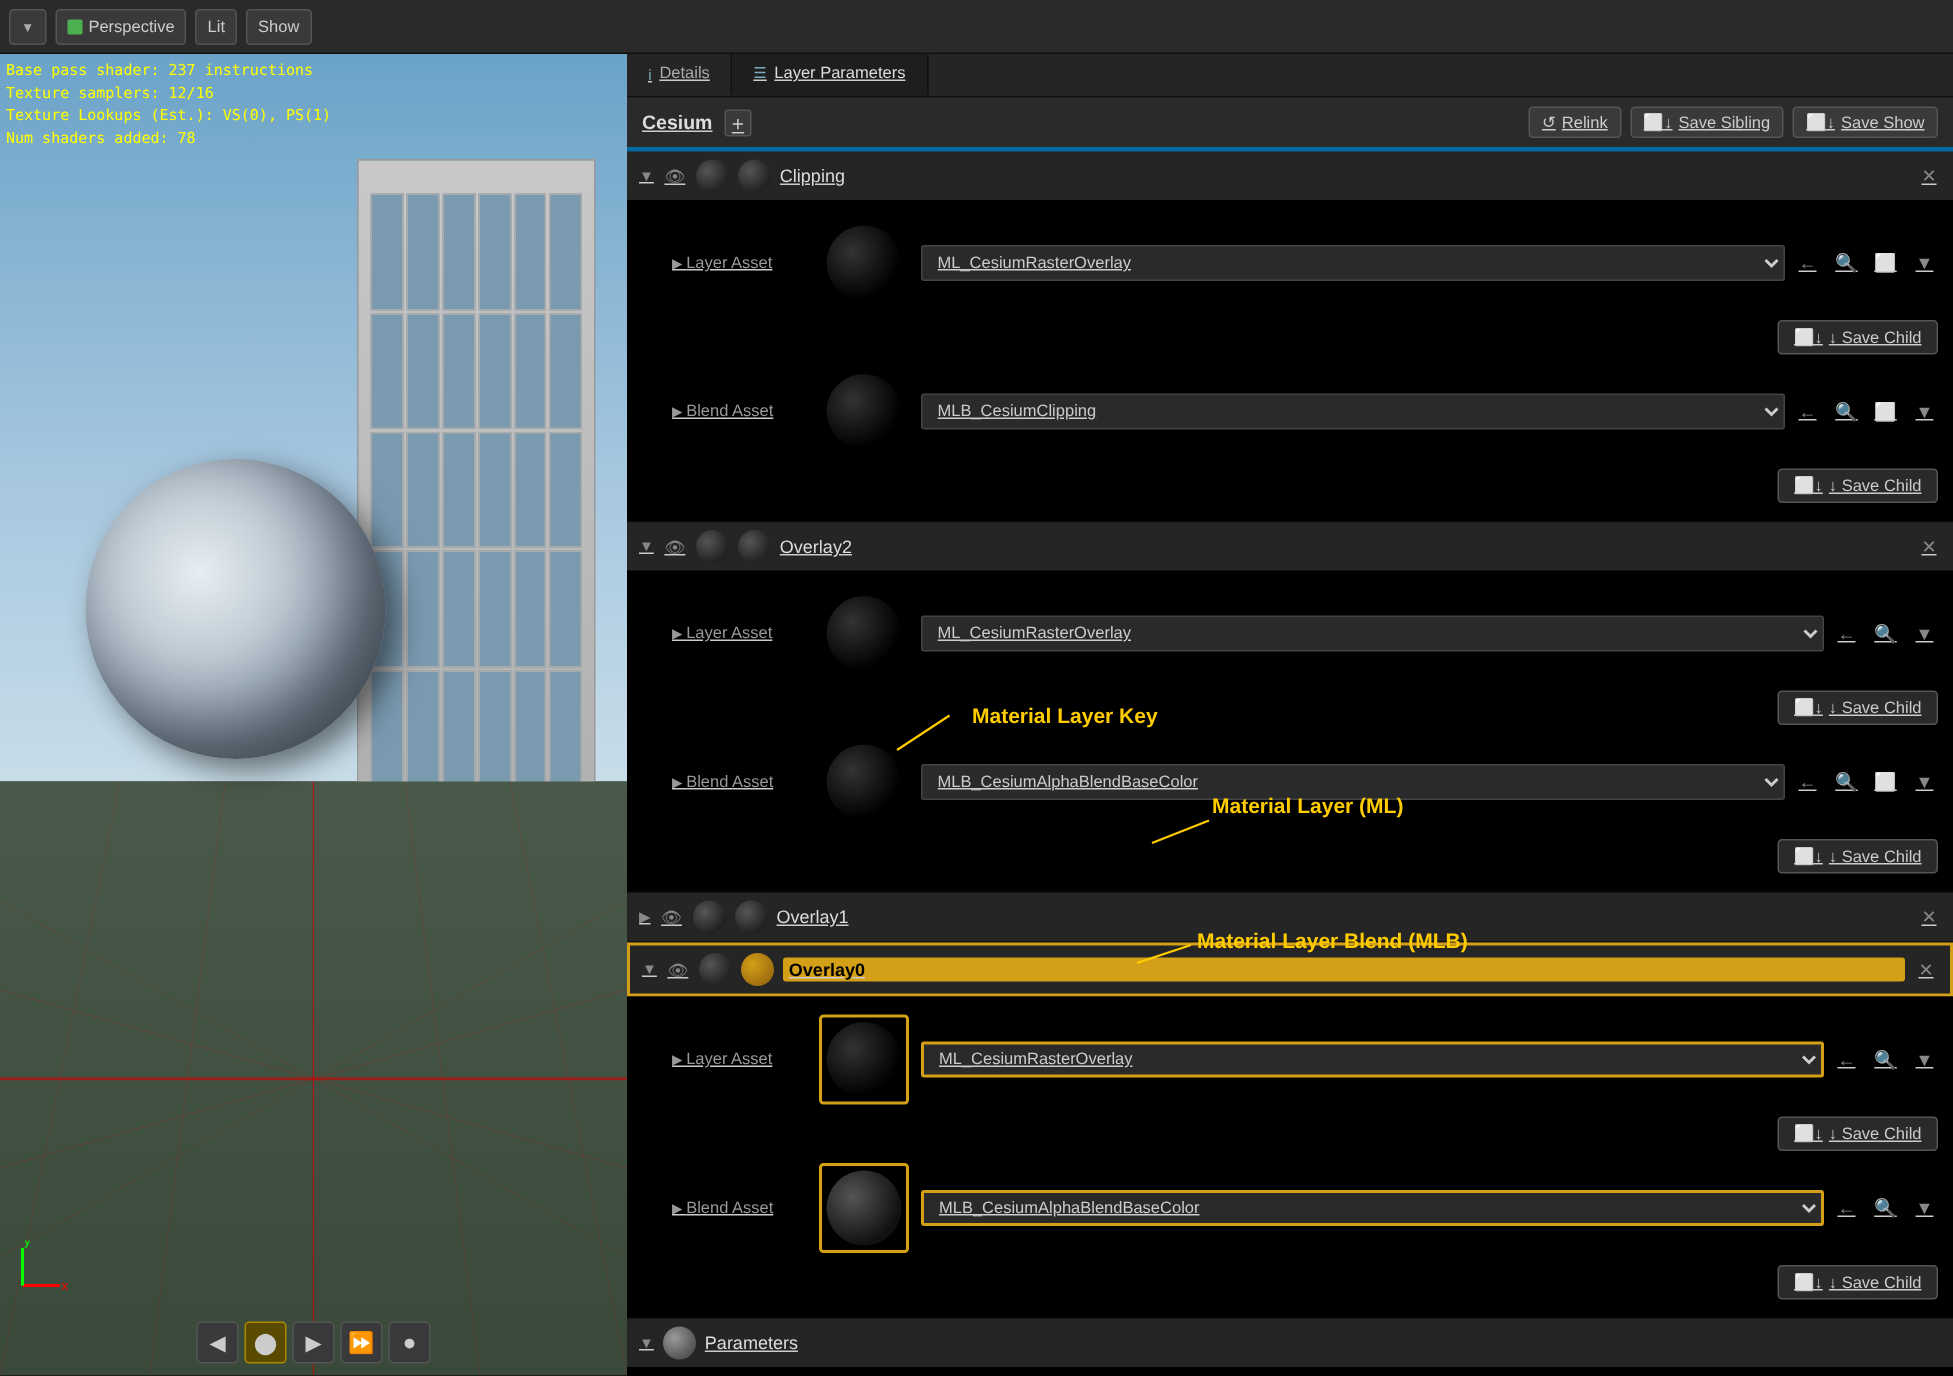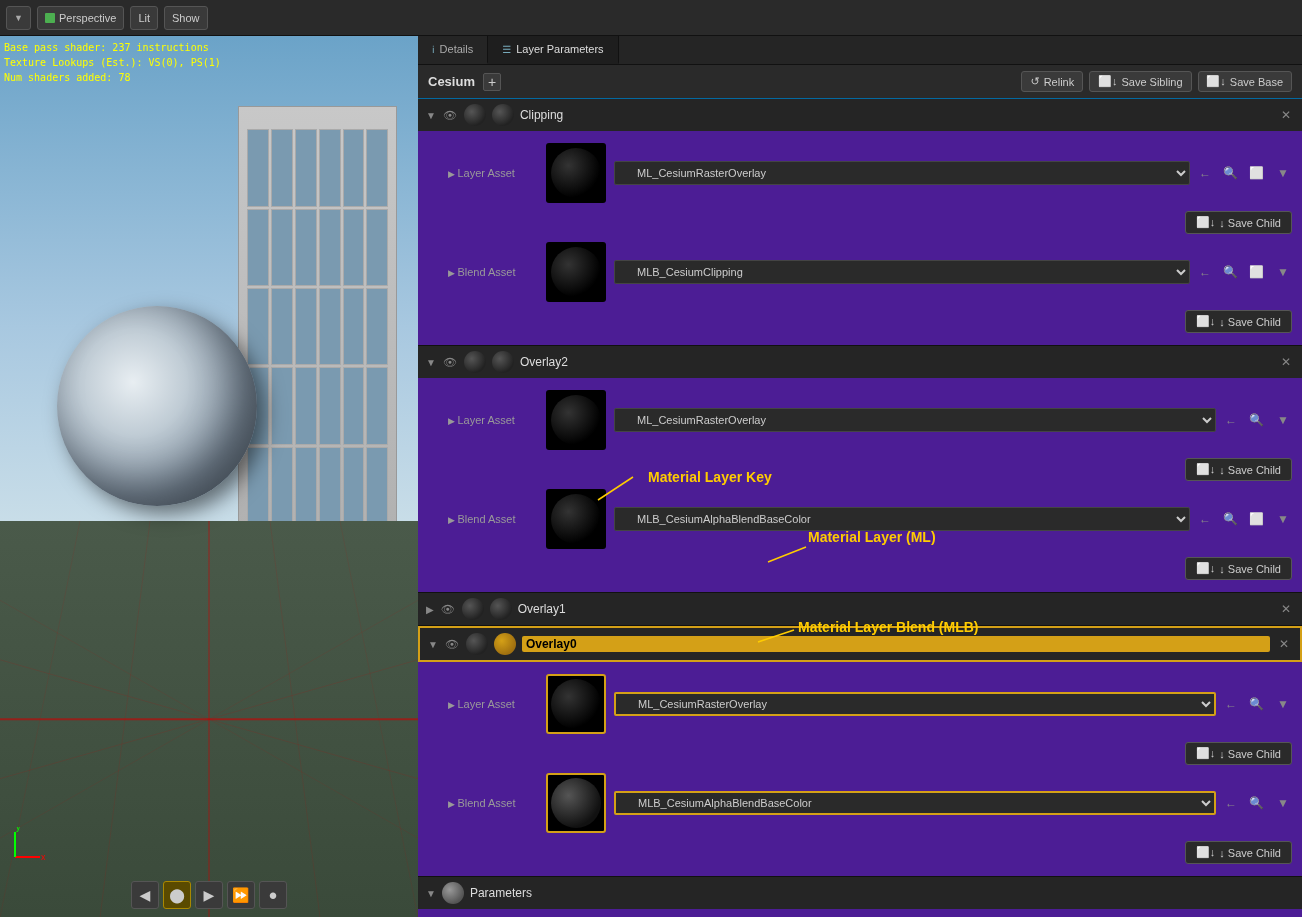--- a/index.html
+++ b/index.html
@@ -5,21 +5,21 @@
     * { box-sizing: border-box; margin: 0; padding: 0; }
     body { background: #1a1a1a; font-family: 'Segoe UI', Arial, sans-serif; font-size: 12px; color: #ccc; display: flex; flex-direction: column; width: 1302px; height: 917px; overflow: hidden; }
 
     
     .top-bar { display: flex; align-items: center; background: #2a2a2a; height: 36px; padding: 0 6px; gap: 6px; border-bottom: 1px solid #111; flex-shrink: 0; }
     .viewport-btn { display: flex; align-items: center; gap: 4px; background: #3a3a3a; border: 1px solid #555; border-radius: 3px; padding: 2px 7px; cursor: pointer; color: #ccc; font-size: 11px; height: 24px; }
     .viewport-btn .arrow { color: #aaa; font-size: 9px; }
     .vp-indicator { width: 10px; height: 10px; background: #4caf50; border-radius: 1px; }
 
     
-    .main { display: flex; flex: 1; overflow: hidden; }
+    .main { display: flex; flex: 1; overflow: hidden; text-decoration: underline; }
 
     
     .viewport { width: 418px; flex-shrink: 0; position: relative; background: #222; overflow: hidden; }
     .viewport-content { width: 100%; height: 100%; position: relative; }
 
     
     .sky { position: absolute; top: 0; left: 0; width: 100%; height: 55%; background: linear-gradient(180deg, #6ba3c8 0%, #a8c8e0 60%, #c8dde8 100%); }
     .building { position: absolute; top: 8%; right: 5%; width: 38%; height: 50%; background: linear-gradient(180deg, #c8c8c8 0%, #b0b0b0 100%); border: 1px solid #999; }
     .building-windows { position: absolute; top: 5%; left: 5%; right: 5%; bottom: 5%; display: grid; grid-template-columns: repeat(6, 1fr); grid-template-rows: repeat(5, 1fr); gap: 2px; }
     .bw { background: #7a9ab0; border: 1px solid #aaa; }
@@ -39,21 +39,21 @@
     .vp-tool-btn { width: 28px; height: 28px; background: #3a3a3a; border: 1px solid #555; border-radius: 3px; display: flex; align-items: center; justify-content: center; cursor: pointer; color: #ccc; font-size: 14px; }
     .vp-tool-btn.active { background: #5a4a00; border-color: #aa8800; }
 
     
     .tabs-bar { display: flex; background: #252525; border-bottom: 1px solid #111; flex-shrink: 0; }
     .tab { display: flex; align-items: center; gap: 5px; padding: 6px 14px; cursor: pointer; font-size: 11px; color: #aaa; border-right: 1px solid #111; border-bottom: 2px solid transparent; }
     .tab.active { background: #1e1e1e; color: #ddd; border-bottom-color: #1e1e1e; }
     .tab-icon { font-size: 10px; color: #7ab; }
 
     
-    .panel-header { display: flex; align-items: center; background: #2a2a2a; padding: 6px 10px; border-bottom: 1px solid #0369a1; flex-shrink: 0; gap: 8px; }
+    .panel-header { display: flex; align-items: center; background: #2a2a2a; padding: 6px 10px; border-bottom: 3px solid #0369a1; flex-shrink: 0; gap: 8px; }
     .panel-title { font-size: 13px; font-weight: bold; color: #ddd; }
     .plus-btn { width: 18px; height: 18px; background: #3a3a3a; border: 1px solid #555; border-radius: 2px; display: flex; align-items: center; justify-content: center; cursor: pointer; color: #ccc; font-size: 14px; line-height: 1; }
     .panel-actions { margin-left: auto; display: flex; gap: 6px; }
     .action-btn { display: flex; align-items: center; gap: 4px; background: #3a3a3a; border: 1px solid #555; border-radius: 3px; padding: 3px 8px; cursor: pointer; color: #ccc; font-size: 11px; }
 
     
     .panel-content { flex: 1; overflow-y: auto; }
     .panel-content::-webkit-scrollbar { width: 8px; }
     .panel-content::-webkit-scrollbar-track { background: #1a1a1a; }
     .panel-content::-webkit-scrollbar-thumb { background: #444; }
@@ -64,31 +64,31 @@
     .layer-header.highlighted { border: 2px solid #d4a017; }
     .layer-expand { color: #888; font-size: 10px; cursor: pointer; }
     .eye-btn { width: 16px; height: 16px; display: flex; align-items: center; justify-content: center; cursor: pointer; color: #888; font-size: 11px; }
     .sphere-thumb { width: 22px; height: 22px; border-radius: 50%; background: radial-gradient(circle at 35% 35%, #555 0%, #222 70%); flex-shrink: 0; }
     .sphere-thumb.light { background: radial-gradient(circle at 35% 35%, #999 0%, #555 70%); }
     .layer-name { flex: 1; font-size: 12px; color: #ddd; }
     .layer-name.highlighted { background: #d4a017; color: #000; padding: 1px 4px; border-radius: 2px; font-weight: bold; }
     .close-btn { width: 16px; height: 16px; display: flex; align-items: center; justify-content: center; cursor: pointer; color: #888; font-size: 12px; margin-left: auto; }
 
     
-    .layer-body { background: #4c1d95; padding: 8px 0; }
+    .layer-body { background: #000000; padding: 8px 0; }
     .asset-row { display: flex; align-items: center; padding: 4px 8px 4px 30px; gap: 8px; }
     .asset-label { width: 90px; color: #999; font-size: 11px; flex-shrink: 0; cursor: pointer; }
     .asset-label::before { content: '▶ '; font-size: 9px; }
     .asset-preview { width: 60px; height: 60px; border-radius: 3px; background: #000; flex-shrink: 0; overflow: hidden; display: flex; align-items: center; justify-content: center; }
     .asset-preview .inner-sphere { width: 50px; height: 50px; border-radius: 50%; }
     .inner-sphere.dark { background: radial-gradient(circle at 35% 35%, #333 0%, #000 70%); }
     .inner-sphere.medium { background: radial-gradient(circle at 35% 35%, #555 0%, #111 70%); }
     .asset-preview.highlighted { border: 2px solid #d4a017; }
     .asset-control { flex: 1; display: flex; align-items: center; gap: 4px; }
-    .asset-select { flex: 1; background: #2a2a2a; border: 1px solid #444; border-radius: 2px; color: #ccc; padding: 3px 18px; font-size: 11px; height: 24px; cursor: pointer; }
+    .asset-select { flex: 1; background: #2a2a2a; border: 1px solid #444; border-radius: 2px; color: #ccc; padding: 3px 6px; font-size: 11px; height: 24px; cursor: pointer; }
     .asset-select.highlighted { border: 2px solid #d4a017; }
     .icon-btn { width: 22px; height: 22px; background: transparent; border: none; color: #888; cursor: pointer; display: flex; align-items: center; justify-content: center; font-size: 12px; }
     .save-child-row { display: flex; justify-content: flex-end; padding: 4px 10px; }
     .save-child-btn { display: flex; align-items: center; gap: 4px; background: #2a2a2a; border: 1px solid #555; border-radius: 3px; padding: 4px 10px; cursor: pointer; color: #ccc; font-size: 11px; }
 
     
     .panel-wrapper { flex: 1; position: relative; display: flex; flex-direction: column; overflow: hidden; }
 
     
     .annotation-overlay { position: absolute; top: 16px; left: 0; width: 100%; height: 100%; pointer-events: none; z-index: 10; }
@@ -174,20 +174,21 @@
           <line x1="0" y1="40" x2="418" y2="160" stroke="#c00" stroke-width="0.3" opacity="0.2"></line>
           <line x1="0" y1="160" x2="418" y2="40" stroke="#c00" stroke-width="0.3" opacity="0.2"></line>
         </svg>
       </div>
       <div class="sphere-container">
         <div class="sphere"></div>
       </div>
 
       <div class="stats">
         <div>Base pass shader: 237 instructions</div>
+        <div>Texture samplers: 12/16</div>
         <div>Texture Lookups (Est.): VS(0), PS(1)</div>
         <div>Num shaders added: 78</div>
       </div>
 
       <svg class="axes-svg" width="40" height="40">
         <line x1="5" y1="30" x2="30" y2="30" stroke="#f00" stroke-width="2"></line>
         <line x1="5" y1="30" x2="5" y2="5" stroke="#0f0" stroke-width="2"></line>
         <text x="31" y="33" fill="#f00" font-size="9">x</text>
         <text x="6" y="3" fill="#0f0" font-size="9">y</text>
       </svg>
@@ -222,21 +223,21 @@
         <div class="action-btn">
           <span>↺</span>
           <span>Relink</span>
         </div>
         <div class="action-btn">
           <span>⬜↓</span>
           <span>Save Sibling</span>
         </div>
         <div class="action-btn">
           <span>⬜↓</span>
-          <span>Save Base</span>
+          <span>Save Show</span>
         </div>
       </div>
     </div>
 
     <div class="panel-content">
 
       <div class="layer-section">
         <div class="layer-header">
           <span class="layer-expand">▼</span>
           <span class="eye-btn">👁</span>

